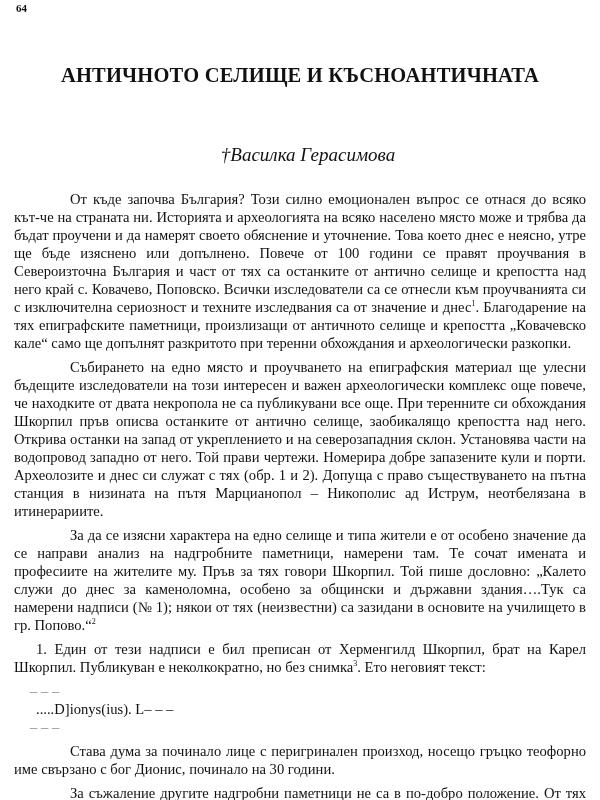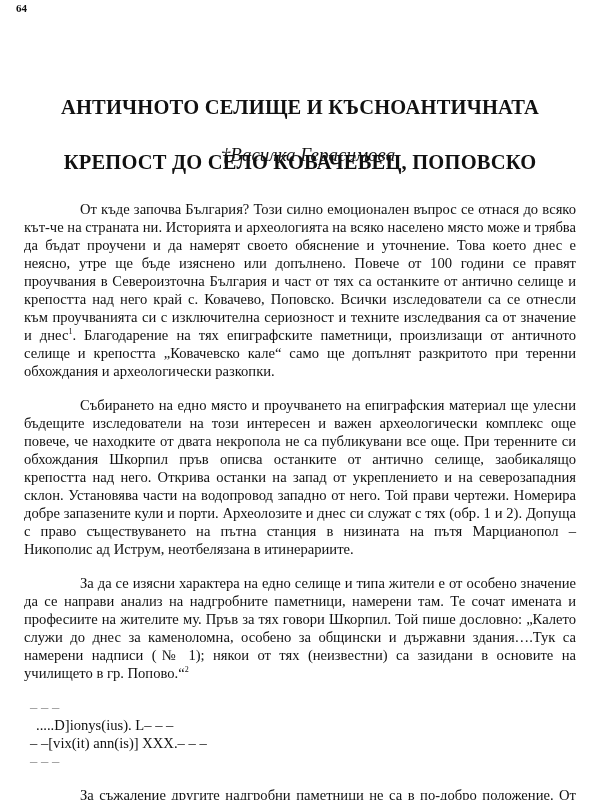--- a/index.html
+++ b/index.html
@@ -1,48 +1,48 @@
 <!DOCTYPE html>
 <html><head>
 <meta charset="utf-8">
 <style>
   html, body { margin: 0; padding: 0; background: #ffffff; }
   body { width: 600px; height: 800px; overflow: hidden; position: relative;
          font-family: "Liberation Serif", "DejaVu Serif", serif; color: #111; }
   .page-num { position: absolute; left: 16px; top: 2px; font-size: 11px; font-weight: bold; }
   .title { position: absolute; left: 0; top: 64px; width: 600px; text-align: center;
            font-weight: bold; font-size: 20.5px; line-height: 22.5px; letter-spacing: 0.2px; }
-  .title div { white-space: nowrap; margin-top: 32px; }
+  .title div { white-space: nowrap; }
   .author { position: absolute; left: 8px; top: 144px; width: 600px; text-align: center;
             font-style: italic; font-size: 19px; }
   .body { position: absolute; left: 8px; top: 184px; width: 584px; font-size: 14.6px; line-height: 18px; }
-  .body p { margin: 16px; text-align: justify; text-indent: 56px; }
+  .body p { margin: 6px; text-align: justify; text-indent: 56px; }
   .ins { margin: 0; padding-left: 22px; line-height: 18px; white-space: pre; font-size: 14.6px; }
   .ins.i2 { padding-left: 28px; font-family: Liberation Serif, serif; }
   .dash { color: #888; }
   sup { font-size: 8px; line-height: 0; }
 </style>
 </head>
 <body>
 
 <div class="page-num">64</div>
 
 <div class="title">
   <div>АНТИЧНОТО СЕЛИЩЕ И КЪСНОАНТИЧНАТА</div>
-  <div>КРЕПОСТ ДО СЕЛО КОВАЧЕВЕЦ, ПОПОВСКО</div>
 </div>
 
 <div class="author">†Василка Герасимова</div>
 
 <div class="body">
   <p><span>От къде започва България? Този силно емоционален въпрос се отнася до всяко кът-че на страната ни. Историята и археологията на всяко населено място може и трябва да бъдат проучени и да намерят своето обяснение и уточнение. Това което днес е неясно, утре ще бъде изяснено или допълнено. Повече от 100 години се правят проучвания в Североизточна България и част от тях са останките от антично селище и крепостта над него край с. Ковачево, Поповско. Всички изследователи са се отнесли към проучванията си с изключителна сериозност и техните изследвания са от значение и днес</span><sup>1</sup><span>. Благодарение на тях епиграфските паметници, произлизащи от античното селище и крепостта „Ковачевско кале“ само ще допълнят разкритото при теренни обхождания и археологически разкопки.</span></p>
   <p><span>Събирането на едно място и проучването на епиграфския материал ще улесни бъдещите изследователи на този интересен и важен археологически комплекс още повече, че находките от двата некропола не са публикувани все още. При теренните си обхождания Шкорпил пръв описва останките от антично селище, заобикалящо крепостта над него. Открива останки на запад от укреплението и на северозападния склон. Установява части на водопровод западно от него. Той прави чертежи. Номерира добре запазените кули и порти. Археолозите и днес си служат с тях (обр. 1 и 2). Допуща с право съществуването на пътна станция в низината на пътя Марцианопол – Никополис ад Иструм, неотбелязана в итинерариите.</span></p>
   <p><span>За да се изясни характера на едно селище и типа жители е от особено значение да се направи анализ на надгробните паметници, намерени там. Те сочат имената и професиите на жителите му. Пръв за тях говори Шкорпил. Той пише дословно: „Калето служи до днес за каменоломна, особено за общински и държавни здания….Тук са намерени надписи (№ 1); някои от тях (неизвестни) са зазидани в основите на училището в гр. Попово.“</span><sup>2</sup></p>
+  <p style="text-indent:22px"><span>1. Един от тези надписи е бил преписан от Херменгилд Шкорпил, брат на Карел Шкорпил. Публикуван е неколкократно, но без снимка</span><sup>3</sup><span>. Ето неговият текст:</span></p>
 
   <div>
     <div class="ins dash">– – –</div>
     <div class="ins i2">.....D]ionys(ius). L– – –</div>
-    <div class="ins">– –[vix(it) ann(is)] XXX.– – –</div>
     <div class="ins dash">– – –</div>
   </div>
 
+  <p><span>Става дума за починало лице с перигринален произход, носещо гръцко теофорно име свързано с бог Дионис, починало на 30 години.</span></p>
   <p style="text-align-last:justify"><span>За съжаление другите надгробни паметници не са в по-добро положение. От тях са запазени само фрагменти. При разкопките на Ковачевско кале през 1998 г. е разкрита част от стена от външната страна на куртината, северно от ъгъла, който тя сключва със западната стена на кула № 4. Там върху 5 блокчета от един и същ ред са се запазили части</span></p>
 </div>
 
 </body></html>

